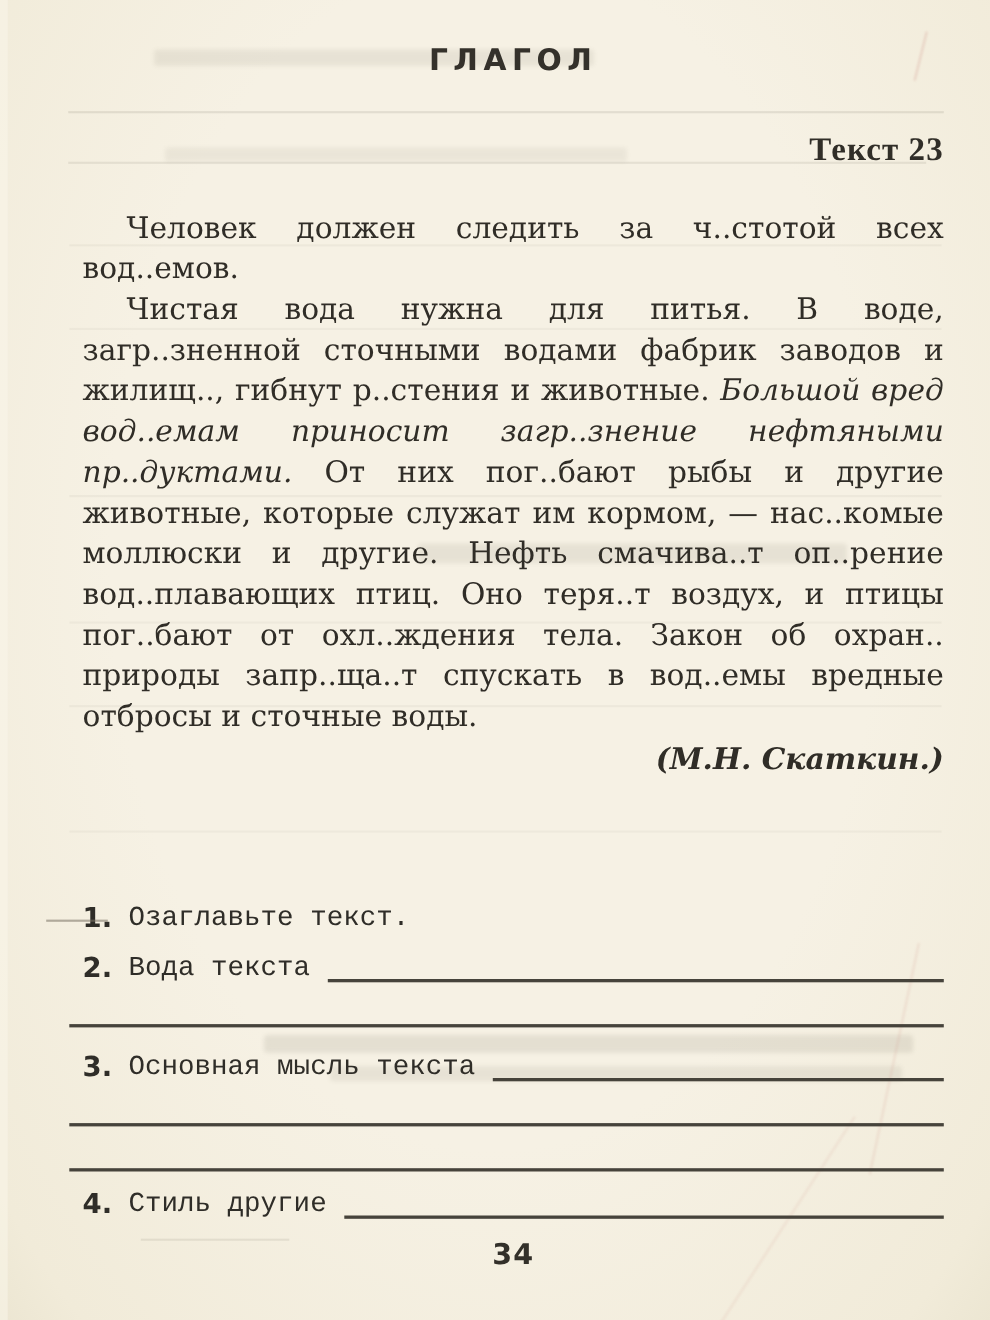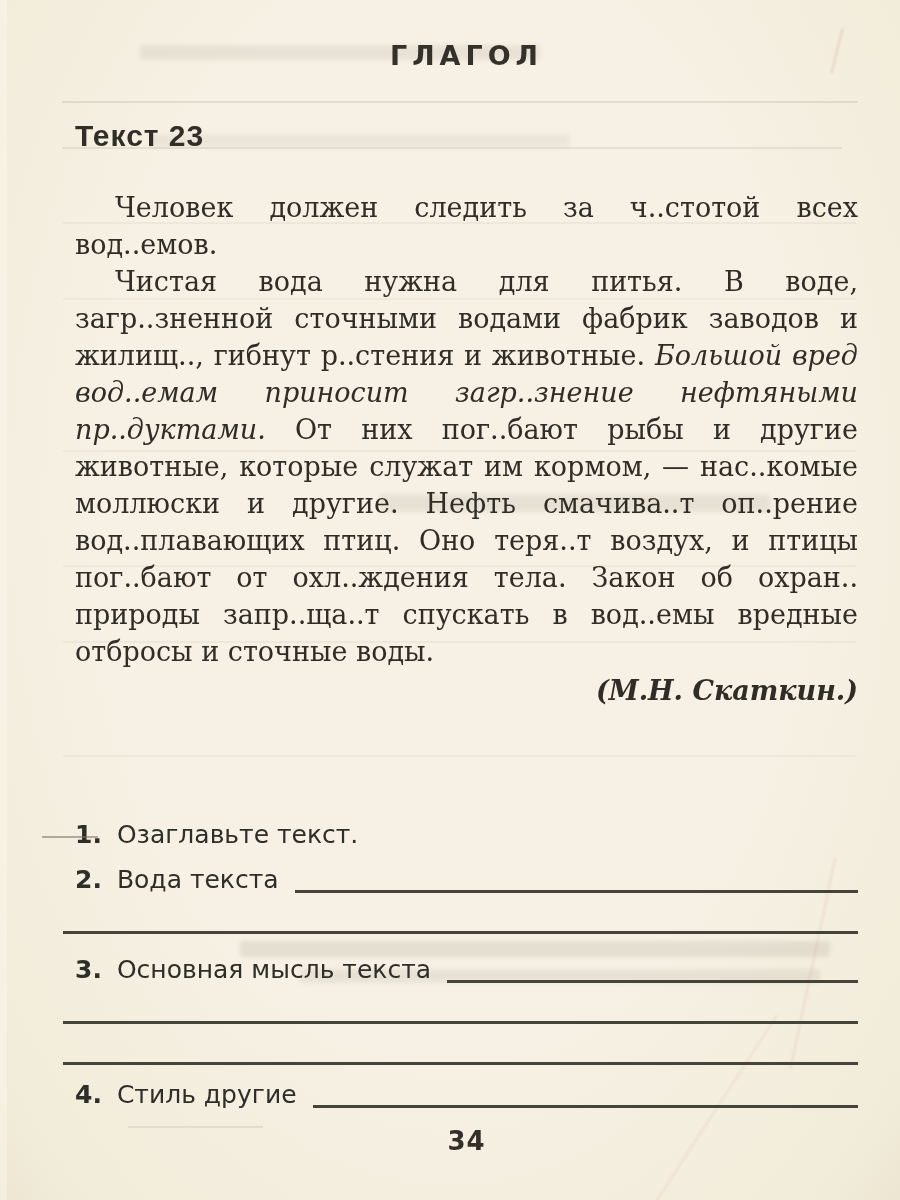--- a/index.html
+++ b/index.html
@@ -54,42 +54,42 @@
   }
   
   .header-title {
     position: absolute; top: 42px; left: 75px; width: 783px; z-index: 2;
     text-align: center; font-family: "DejaVu Sans", "Liberation Sans", sans-serif;
     font-size: 27px; font-weight: 600; letter-spacing: 5px; color: #34312b;
     line-height: 1;
   }
   .section-title {
     position: absolute; top: 121px; left: 75px; width: 783px; z-index: 2;
-    text-align: left; font-family: Liberation Sans, sans-serif;
+    text-align: right; font-family: Liberation Serif, serif;
     font-size: 30px; font-weight: 700; letter-spacing: 1px; color: #312e28;
     line-height: 1;
   }
   .body-text {
     position: absolute; top: 189px; left: 75px; width: 783px; z-index: 2;
     font-size: 27px; line-height: 37px; text-align: justify; color: #302d27;
   }
   .body-text p { margin: 0; text-indent: 40px; }
   .it { font-style: italic; }
   .attribution {
     text-align: right; font-style: italic; font-weight: 700;
     font-size: 27px; margin-top: 2px; color: #302d27;
   }
   .ex-row {
     position: absolute; left: 75px; right: 42px; height: 32px; z-index: 2;
     display: flex; align-items: flex-end;
     font-family: "DejaVu Sans", "Liberation Sans", sans-serif;
     font-size: 25px; color: #2f2d28; line-height: 30px;
   }
   .ex-num { font-weight: 700; margin-right: 15px; white-space: nowrap; }
-  .ex-label { white-space: nowrap; }
+  .ex-label { white-space: nowrap; font-family: Liberation Mono, monospace; }
   .write-line {
     flex: 1; height: 2.6px; background: #46433b;
     margin: 0 0 2px 16px; align-self: flex-end; filter: blur(.2px);
   }
   .ex1 { top: 818px; }
   .ex2 { top: 863px; }
   .ex3 { top: 953px; }
   .ex4 { top: 1078px; }
   .blank-line {
     position: absolute; left: 63px; width: 795px; height: 2.6px;

